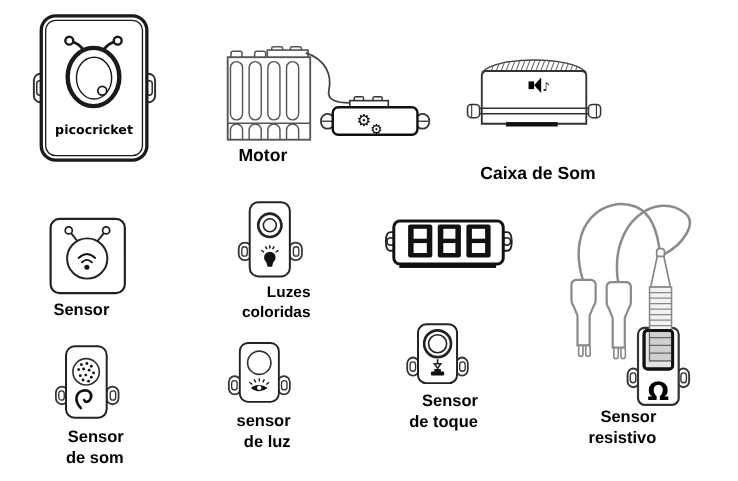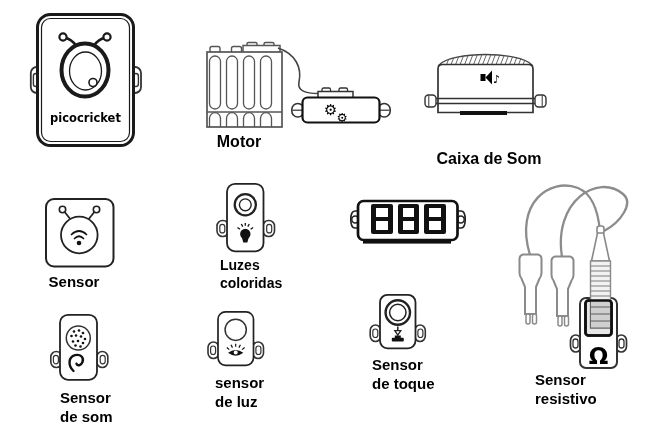--- a/index.html
+++ b/index.html
@@ -1,19 +1,19 @@
 <!DOCTYPE html>
 <html><head>
 <meta charset="utf-8">
 <style>
   html,body{margin:0;padding:0;background:#fff;}
   .canvas{position:relative;width:671px;height:437px;background:#ffffff;overflow:hidden;
           font-family:"Liberation Sans",sans-serif;}
   .part{position:absolute;}
-  .lbl{position:absolute;font-weight:bold;color:#000;font-size:15px;line-height:18.5px;white-space:nowrap;}
+  .lbl{position:absolute;font-weight:bold;color:#000;font-size:15px;line-height:18.5px;white-space:nowrap;text-align:right;}
   .lbl.big{font-size:16px;}
   .lbl.small{font-size:14px;line-height:18px;}
   .lbl.center{text-align:center;}
   svg{display:block;overflow:visible;}
   svg text{font-family:"DejaVu Sans",sans-serif;}
   .seg-row{position:absolute;left:371px;top:204px;display:flex;gap:5px;}
   .seg-digit{position:relative;width:21.5px;height:29.5px;background:#111;border-radius:2px;}
   .seg-hole{position:absolute;left:5px;width:11.5px;height:8.5px;background:#fff;}
   .seg-hole.top{top:4px;}
   .seg-hole.bot{bottom:4px;}

